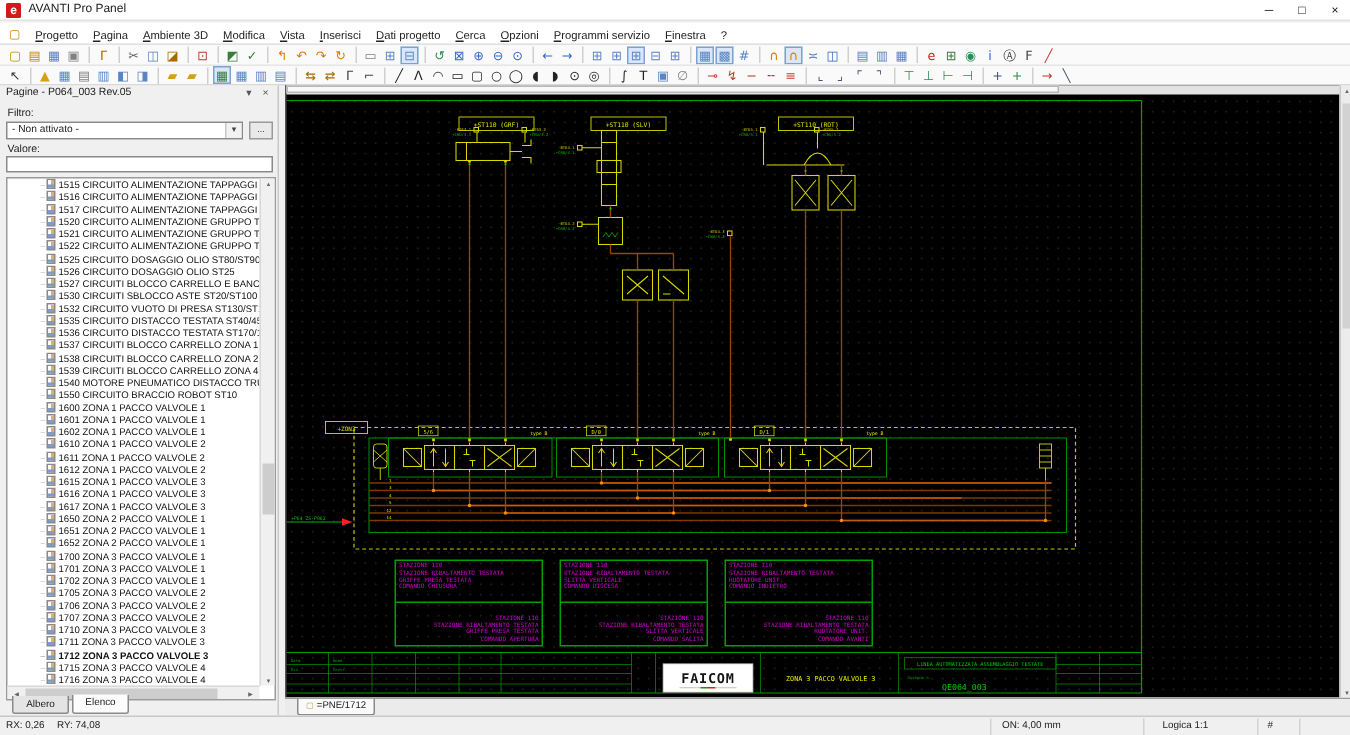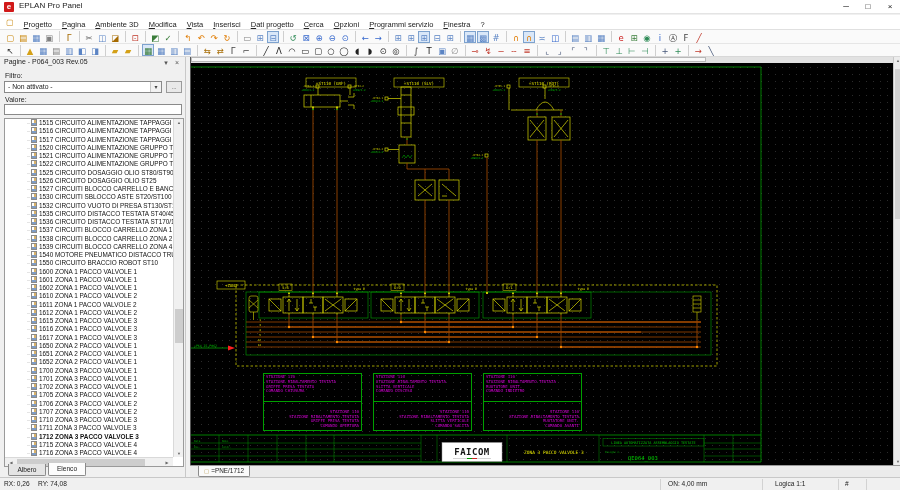--- a/index.html
+++ b/index.html
@@ -94,21 +94,21 @@
 
   svg text{font-family:"DejaVu Sans Mono",monospace;}
 </style>
 </head>
 <body>
 
 <div id="win">
 
   <div id="titlebar">
     <div id="applogo">e</div>
-    <span id="apptitle">EPLAN Pro Panel</span>
+    <span id="apptitle">AVANTI Pro Panel</span>
     <span class="wbtn" id="btn-min">─</span>
     <span class="wbtn" id="btn-max">□</span>
     <span class="wbtn" id="btn-close">×</span>
   </div>
 
   <div id="menubar">
     <span id="menu-page-icon">▢</span>
     <span id="menu"><span class="mi">Progetto</span><span class="mi">Pagina</span><span class="mi">Ambiente 3D</span><span class="mi">Modifica</span><span class="mi">Vista</span><span class="mi">Inserisci</span><span class="mi">Dati progetto</span><span class="mi">Cerca</span><span class="mi">Opzioni</span><span class="mi">Programmi servizio</span><span class="mi">Finestra</span><span class="mi">?</span></span>
   </div>
 

